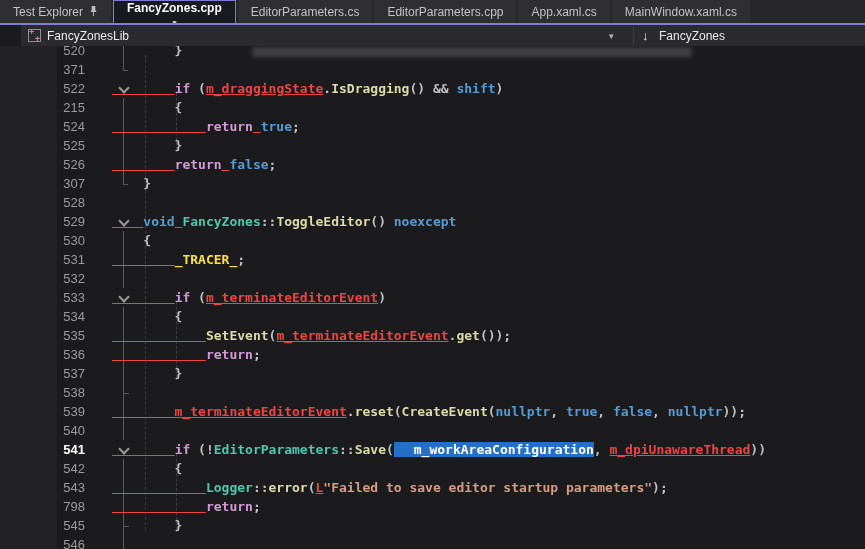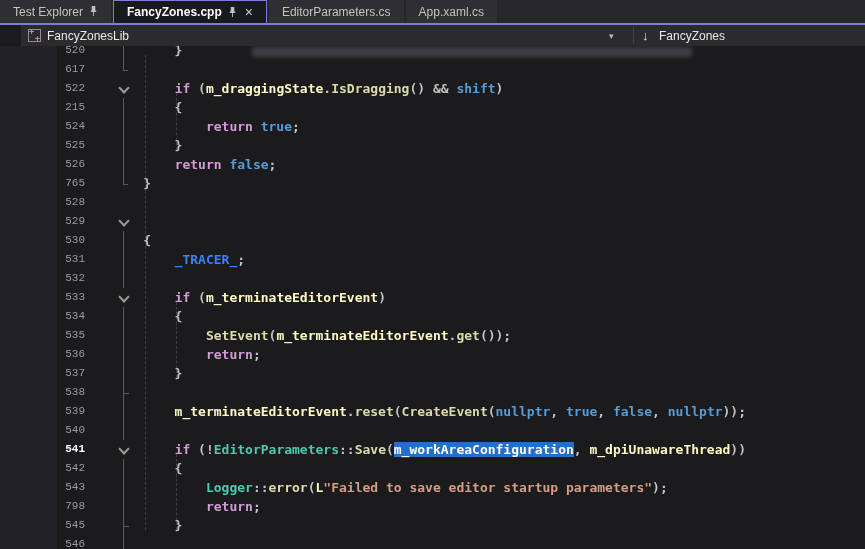--- a/index.html
+++ b/index.html
@@ -3,21 +3,21 @@
 <meta charset="utf-8">
 <style>
   html,body{margin:0;padding:0;background:#1b1b1e;}
   body{width:865px;height:549px;overflow:hidden;font-family:"Liberation Sans",sans-serif;position:relative;}
 
   
   .tabbar{position:absolute;left:0;top:0;width:865px;height:23px;background:#27272b;display:flex;align-items:stretch;}
   .tabbar::after{content:'';position:absolute;left:0;top:23px;width:865px;height:2px;background:#7d7dd5;}
   .tab{display:flex;align-items:center;gap:6px;padding:0 13px;background:#2f2f33;margin-right:2px;
        color:#c3c3c3;font-size:12px;white-space:nowrap;cursor:default;}
-  .tab.active{background:#191920;border:1px solid #7d7dd5;border-bottom:none;color:#ffffff;font-weight:bold;}
+  .tab.active{background:#191920;border:1px solid #7d7dd5;border-bottom:none;color:#ffffff;font-weight:bold;flex-direction:column;}
   .tab .close{color:#cfcfcf;font-size:14px;line-height:14px;font-weight:normal;margin-left:2px;}
   .tab svg{display:block;}
 
   
   .navbar{position:absolute;left:0;top:25px;width:865px;height:21px;background:#2b2b2e;border-bottom:1px solid #141416;
           display:flex;align-items:center;font-size:12px;color:#e0e0e0;margin-left:21px;}
   .cppicon{width:13px;height:13px;border:1px solid #8f8f8f;background:#2a2a2e;margin:0 6px 0 7px;position:relative;box-sizing:border-box;}
   .cppicon::before{content:'+';position:absolute;left:0px;top:-3px;color:#c586c0;font-size:9px;font-weight:bold;}
   .cppicon::after{content:'+';position:absolute;right:0px;bottom:-3px;color:#c586c0;font-size:9px;font-weight:bold;}
   .nav-project{color:#eaeaea;}
@@ -25,42 +25,42 @@
   .nav-sep{position:absolute;left:612px;top:2px;bottom:2px;width:1px;background:#404044;}
   .nav-arrow{position:absolute;left:621px;color:#e8e8e8;font-size:13px;}
   .nav-symbol{position:absolute;left:638px;color:#e8e8e8;}
 
   
   .editor{position:absolute;left:0;top:46px;width:865px;height:503px;background:#1b1b1e;overflow:hidden;}
   .gutter-strip{position:absolute;left:0;top:0;bottom:0;width:57px;background:#222226;border-right:1px solid #19191c;}
   .lines{position:absolute;left:0;top:-5px;right:0;}
   .row{position:relative;height:19px;line-height:19px;white-space:pre;}
   .ln{position:absolute;left:0;top:0;width:91px;text-align:right;padding-right:6px;box-sizing:border-box;
-      font-family:Liberation Mono, monospace;font-size:11px;color:#9b9b9b;}
+      font-family:Liberation Sans, sans-serif;font-size:13px;color:#9b9b9b;}
   .ln.current{color:#ffffff;font-weight:bold;}
   .code{position:absolute;left:112px;top:0;margin:0;font-family:"DejaVu Sans Mono",monospace;font-size:13px;font-weight:600;}
 
   
   .fold{position:absolute;left:116px;top:0;width:16px;height:19px;}
   .fold.line::before{content:'';position:absolute;left:7px;top:0;bottom:0;border-left:1px solid #5a5a5a;}
   .fold.corner::before{content:'';position:absolute;left:7px;top:0;height:10px;border-left:1px solid #5a5a5a;}
   .fold.corner::after{content:'';position:absolute;left:7px;top:10px;width:5px;border-top:1px solid #5a5a5a;}
   .fold.tee::before{content:'';position:absolute;left:7px;top:0;bottom:0;border-left:1px solid #5a5a5a;}
   .fold.tee::after{content:'';position:absolute;left:8px;top:10px;width:5px;border-top:1px solid #5a5a5a;}
   .fold.chevron{background:#1b1b1e;}
   .fold.chevron::before{content:'';position:absolute;left:4px;top:5px;width:6px;height:6px;
       border-right:2px solid #9a9a9a;border-bottom:2px solid #9a9a9a;transform:rotate(45deg);}
 
   
   .guide{position:absolute;width:0;border-left:1px dashed #3e3e42;}
 
   
-  .tk-p{color:#fef9c3;} .tk-u{color:#c2c2c2;} .tk-k{color:#569cd6;} .tk-c{color:#d49bd8;}
-  .tk-t{color:#4ec9b0;} .tk-f{color:#dcdcaa;margin-top:28px;} .tk-m{color:#3b82f6;} .tk-s{color:#d69d85;}
-  .tk-sel{background:#2470c8;color:#ffffff;}
+  .tk-p{color:#ef4444;text-decoration:underline;} .tk-u{color:#c2c2c2;} .tk-k{color:#569cd6;} .tk-c{color:#d49bd8;}
+  .tk-t{color:#4ec9b0;} .tk-f{color:#dcdcaa;margin-top:28px;} .tk-m{color:#fde047;} .tk-s{color:#d69d85;}
+  .tk-sel{background:#2470c8;color:#ffffff;padding-left:20px;}
   .tk-red{display:inline-block;background:#3f3f44;filter:blur(2px);height:10px;border-radius:2px;vertical-align:middle;}
 </style>
 </head>
 <body>
 
 <div class="tabbar" id="tabbar">
     <div class="tab">
       <span>Test Explorer</span>
       <span>
         <svg width="9" height="11" viewBox="0 0 10 12">
@@ -76,21 +76,27 @@
           <path d="M3 0h4v5h1v1.5H2V5h1z" fill="#bfbfbf"></path>
           <rect x="4.5" y="6.5" width="1" height="4.5" fill="#bfbfbf"></rect>
         </svg>
       </span>
       <span class="close">×</span>
     </div>
     <div class="tab">
       <span>EditorParameters.cs</span>
     </div>
     <div class="tab">
+      <span>EditorParameters.cpp</span>
+    </div>
+    <div class="tab">
       <span>App.xaml.cs</span>
+    </div>
+    <div class="tab">
+      <span>MainWindow.xaml.cs</span>
     </div>
   </div>
 
 <div class="navbar">
   <span class="cppicon"></span>
   <span class="nav-project">FancyZonesLib</span>
   <span class="nav-dd">▾</span>
   <span class="nav-sep"></span>
   <span class="nav-arrow">↓</span>
   <span class="nav-symbol">FancyZones</span>
@@ -98,29 +104,29 @@
 
 <div class="editor">
   <div class="gutter-strip"></div>
   <div class="lines" id="lines">
 
     <div class="guide" style="left:145px;top:14px;height:475px;"></div>
     <div class="guide" style="left:176px;top:52px;height:57px;"></div>
     <div class="guide" style="left:176px;top:261px;height:76px;"></div>
     <div class="guide" style="left:176px;top:413px;height:76px;"></div>
   <div class="row"><span class="ln">520</span><span class="fold line"></span><pre class="code"><span class="tk-u">        }</span><span class="tk-red" style="width: 440px; margin-left: 70px;"></span></pre></div>
-      <div class="row"><span class="ln">617</span><span class="fold corner"></span><pre class="code"></pre></div>
+      <div class="row"><span class="ln">371</span><span class="fold corner"></span><pre class="code"></pre></div>
       <div class="row"><span class="ln">522</span><span class="fold chevron"></span><pre class="code"><span class="tk-p">        </span><span class="tk-c">if</span><span class="tk-u"> (</span><span class="tk-p">m_draggingState</span><span class="tk-u">.</span><span class="tk-f">IsDragging</span><span class="tk-u">() &amp;&amp; </span><span class="tk-k">shift</span><span class="tk-u">)</span></pre></div>
       <div class="row"><span class="ln">215</span><span class="fold line"></span><pre class="code"><span class="tk-u">        {</span></pre></div>
       <div class="row"><span class="ln">524</span><span class="fold line"></span><pre class="code"><span class="tk-p">            </span><span class="tk-c">return</span><span class="tk-p"> </span><span class="tk-k">true</span><span class="tk-u">;</span></pre></div>
       <div class="row"><span class="ln">525</span><span class="fold line"></span><pre class="code"><span class="tk-u">        }</span></pre></div>
       <div class="row"><span class="ln">526</span><span class="fold line"></span><pre class="code"><span class="tk-p">        </span><span class="tk-c">return</span><span class="tk-p"> </span><span class="tk-k">false</span><span class="tk-u">;</span></pre></div>
-      <div class="row"><span class="ln">765</span><span class="fold corner"></span><pre class="code"><span class="tk-u">    }</span></pre></div>
+      <div class="row"><span class="ln">307</span><span class="fold corner"></span><pre class="code"><span class="tk-u">    }</span></pre></div>
       <div class="row"><span class="ln">528</span><pre class="code"></pre></div>
-      <div class="row"><span class="ln">529</span><span class="fold chevron"></span></div>
+      <div class="row"><span class="ln">529</span><span class="fold chevron"></span><pre class="code"><span class="tk-p">    </span><span class="tk-k">void</span><span class="tk-p"> </span><span class="tk-t">FancyZones</span><span class="tk-u">::</span><span class="tk-f">ToggleEditor</span><span class="tk-u">() </span><span class="tk-k">noexcept</span></pre></div>
       <div class="row"><span class="ln">530</span><span class="fold line"></span><pre class="code"><span class="tk-u">    {</span></pre></div>
       <div class="row"><span class="ln">531</span><span class="fold line"></span><pre class="code"><span class="tk-p">        </span><span class="tk-m">_TRACER_</span><span class="tk-u">;</span></pre></div>
       <div class="row"><span class="ln">532</span><span class="fold line"></span><pre class="code"></pre></div>
       <div class="row"><span class="ln">533</span><span class="fold chevron"></span><pre class="code"><span class="tk-p">        </span><span class="tk-c">if</span><span class="tk-u"> (</span><span class="tk-p">m_terminateEditorEvent</span><span class="tk-u">)</span></pre></div>
       <div class="row"><span class="ln">534</span><span class="fold line"></span><pre class="code"><span class="tk-u">        {</span></pre></div>
       <div class="row"><span class="ln">535</span><span class="fold line"></span><pre class="code"><span class="tk-p">            </span><span class="tk-f">SetEvent</span><span class="tk-u">(</span><span class="tk-p">m_terminateEditorEvent</span><span class="tk-u">.</span><span class="tk-f">get</span><span class="tk-u">());</span></pre></div>
       <div class="row"><span class="ln">536</span><span class="fold line"></span><pre class="code"><span class="tk-p">            </span><span class="tk-c">return</span><span class="tk-u">;</span></pre></div>
       <div class="row"><span class="ln">537</span><span class="fold line"></span><pre class="code"><span class="tk-u">        }</span></pre></div>
       <div class="row"><span class="ln">538</span><span class="fold tee"></span><pre class="code"></pre></div>
       <div class="row"><span class="ln">539</span><span class="fold line"></span><pre class="code"><span class="tk-p">        m_terminateEditorEvent</span><span class="tk-u">.</span><span class="tk-f">reset</span><span class="tk-u">(</span><span class="tk-f">CreateEvent</span><span class="tk-u">(</span><span class="tk-k">nullptr</span><span class="tk-u">, </span><span class="tk-k">true</span><span class="tk-u">, </span><span class="tk-k">false</span><span class="tk-u">, </span><span class="tk-k">nullptr</span><span class="tk-u">));</span></pre></div>

